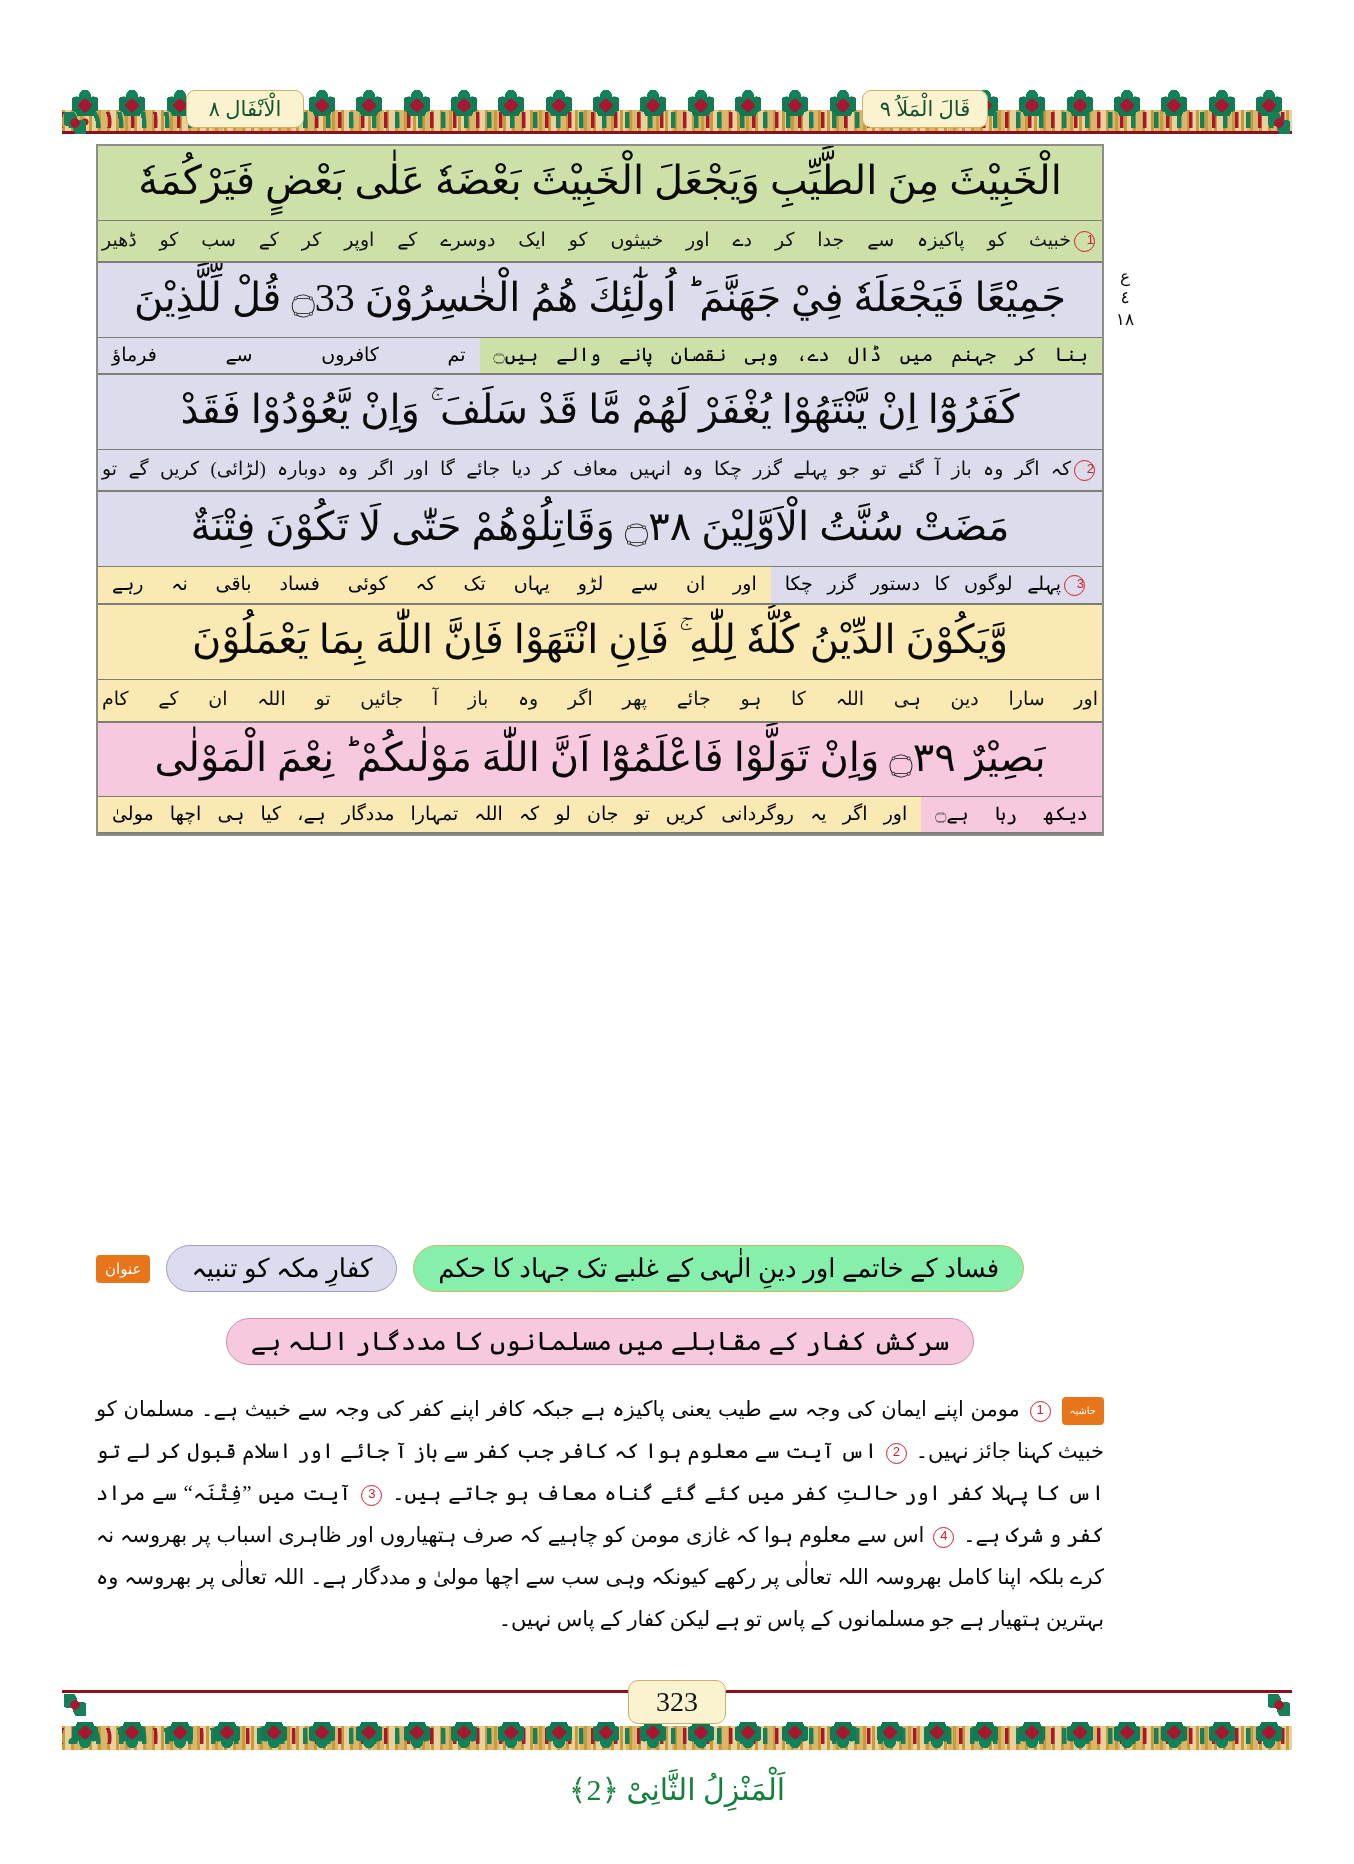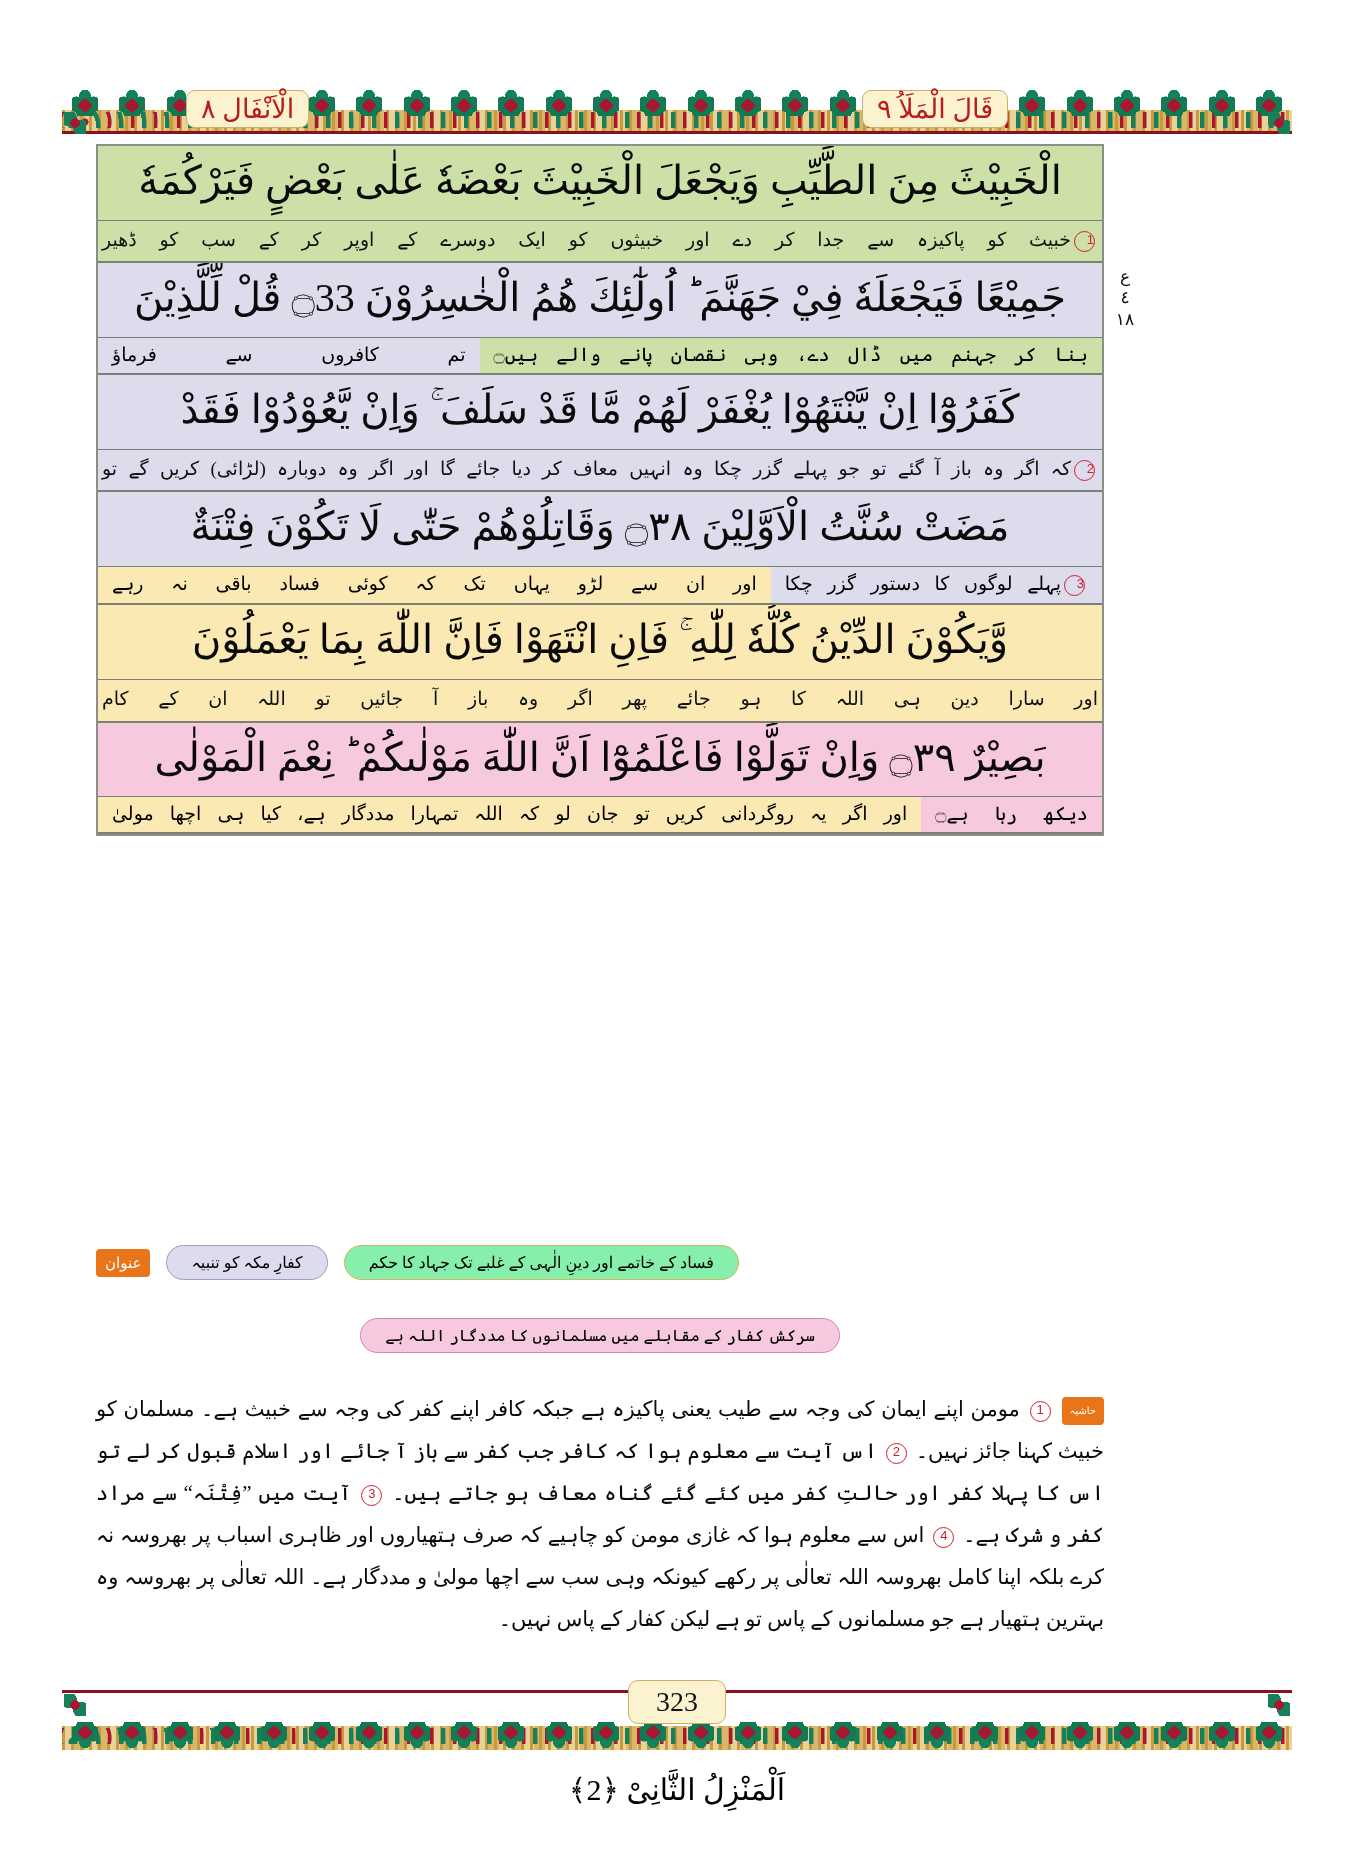--- a/index.html
+++ b/index.html
@@ -126,22 +126,22 @@
     border-radius: 9px;
     display: flex;
     align-items: center;
     justify-content: center;
     padding: 0 14px;
     box-sizing: border-box;
     z-index: 5;
   }
   .cartouche span {
     font-family: "Liberation Serif", "DejaVu Serif", serif;
-    font-size: 27px;
-    color: #b91c1c;
+    font-size: 21px;
+    color: #14532d;
     direction: rtl;
     white-space: nowrap;
     line-height: 1;
     text-align: center;
   }
   .cartouche.surah { left: 186px; min-width: 118px; }
   .cartouche.juz   { left: 862px; min-width: 126px; }
 
   
   .ayah-frame {
@@ -259,21 +259,21 @@
     padding: 5px 9px;
     font-size: 15px;
     font-family: "Liberation Serif", "DejaVu Serif", serif;
     direction: rtl;
     white-space: nowrap;
   }
   .pill {
     border-radius: 999px;
     padding: 7px 24px;
     font-family: "Liberation Serif", "DejaVu Serif", serif;
-    font-size: 16px;
+    font-size: 26px;
     direction: rtl;
     white-space: nowrap;
     box-sizing: border-box;
   }
   .pill.violet { background: #dcdcee; border: 1.5px solid #9c9cc0; }
   .pill.cream  { background: #86efac; border: 1.5px solid #d3b460; }
   .pill.pink   { background: #f7c9de; border: 1.5px solid #d089a9; }
 
   .subheading-row {
     position: absolute;
@@ -333,21 +333,21 @@
     z-index: 6;
   }
   .manzil {
     position: absolute;
     left: 0; right: 0;
     top: 1772px;
     text-align: center;
     direction: rtl;
     font-family: "Liberation Serif", "DejaVu Serif", serif;
     font-size: 30px;
-    color: #000000;
+    color: #15803d;
   }
 </style>
 </head>
 <body>
 
 <div class="page">
 
   <div class="ornament-band top">
     <div class="orn-base"></div>
     <div class="orn-base2"></div>

